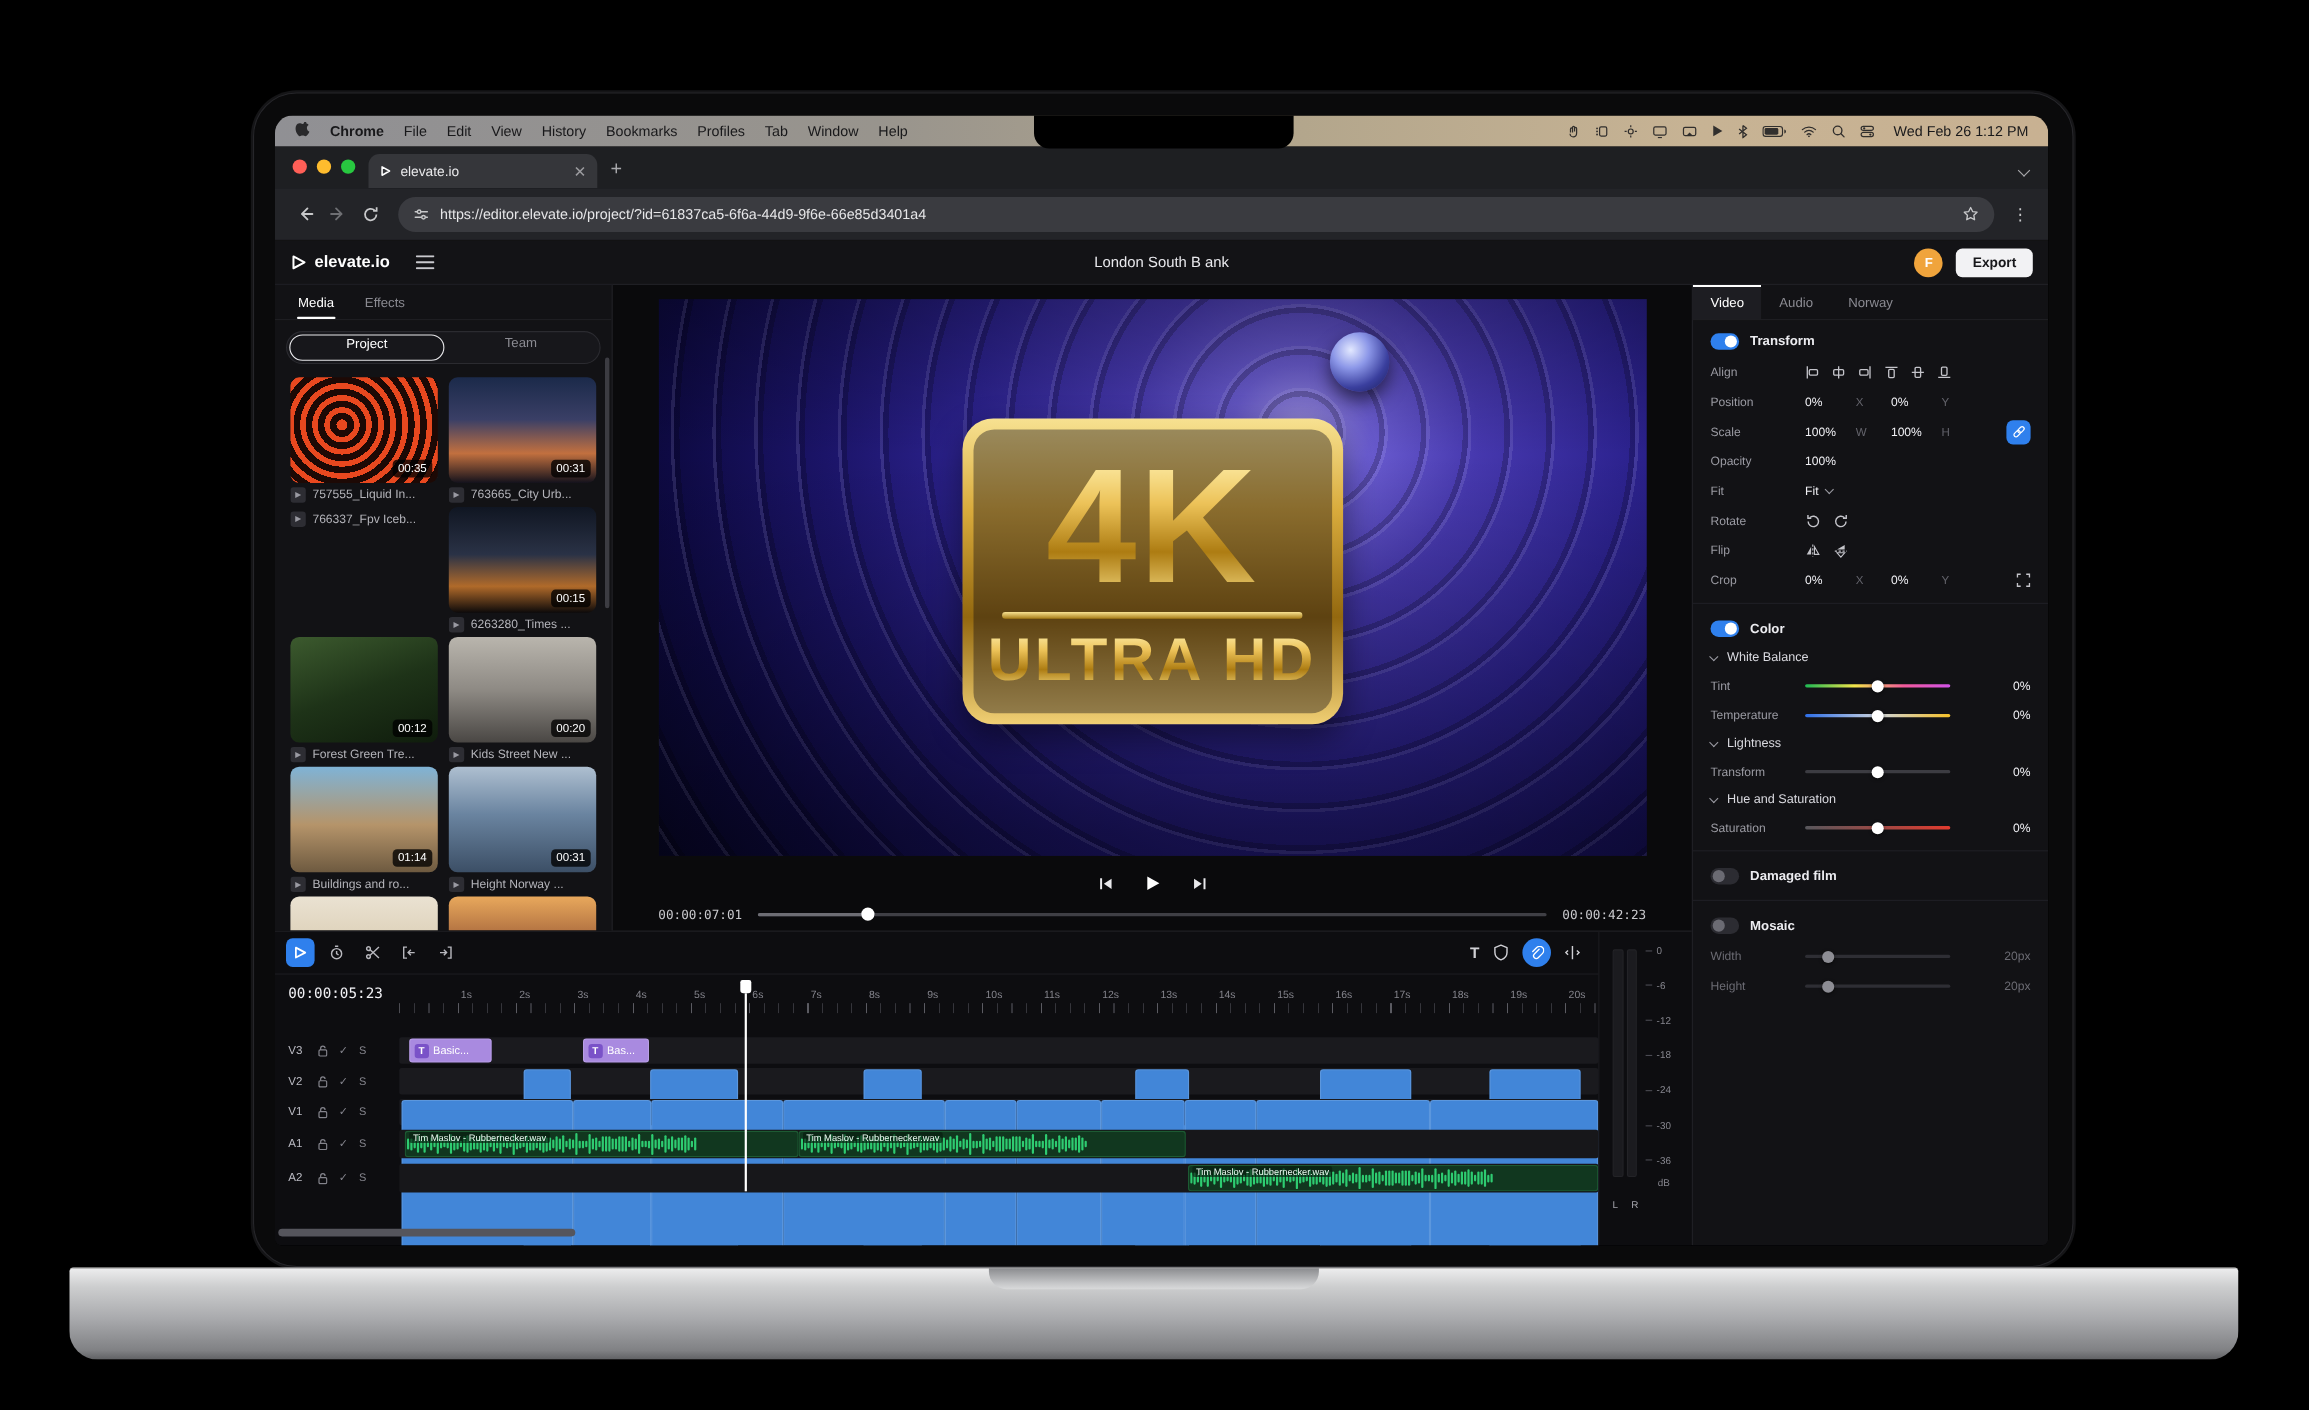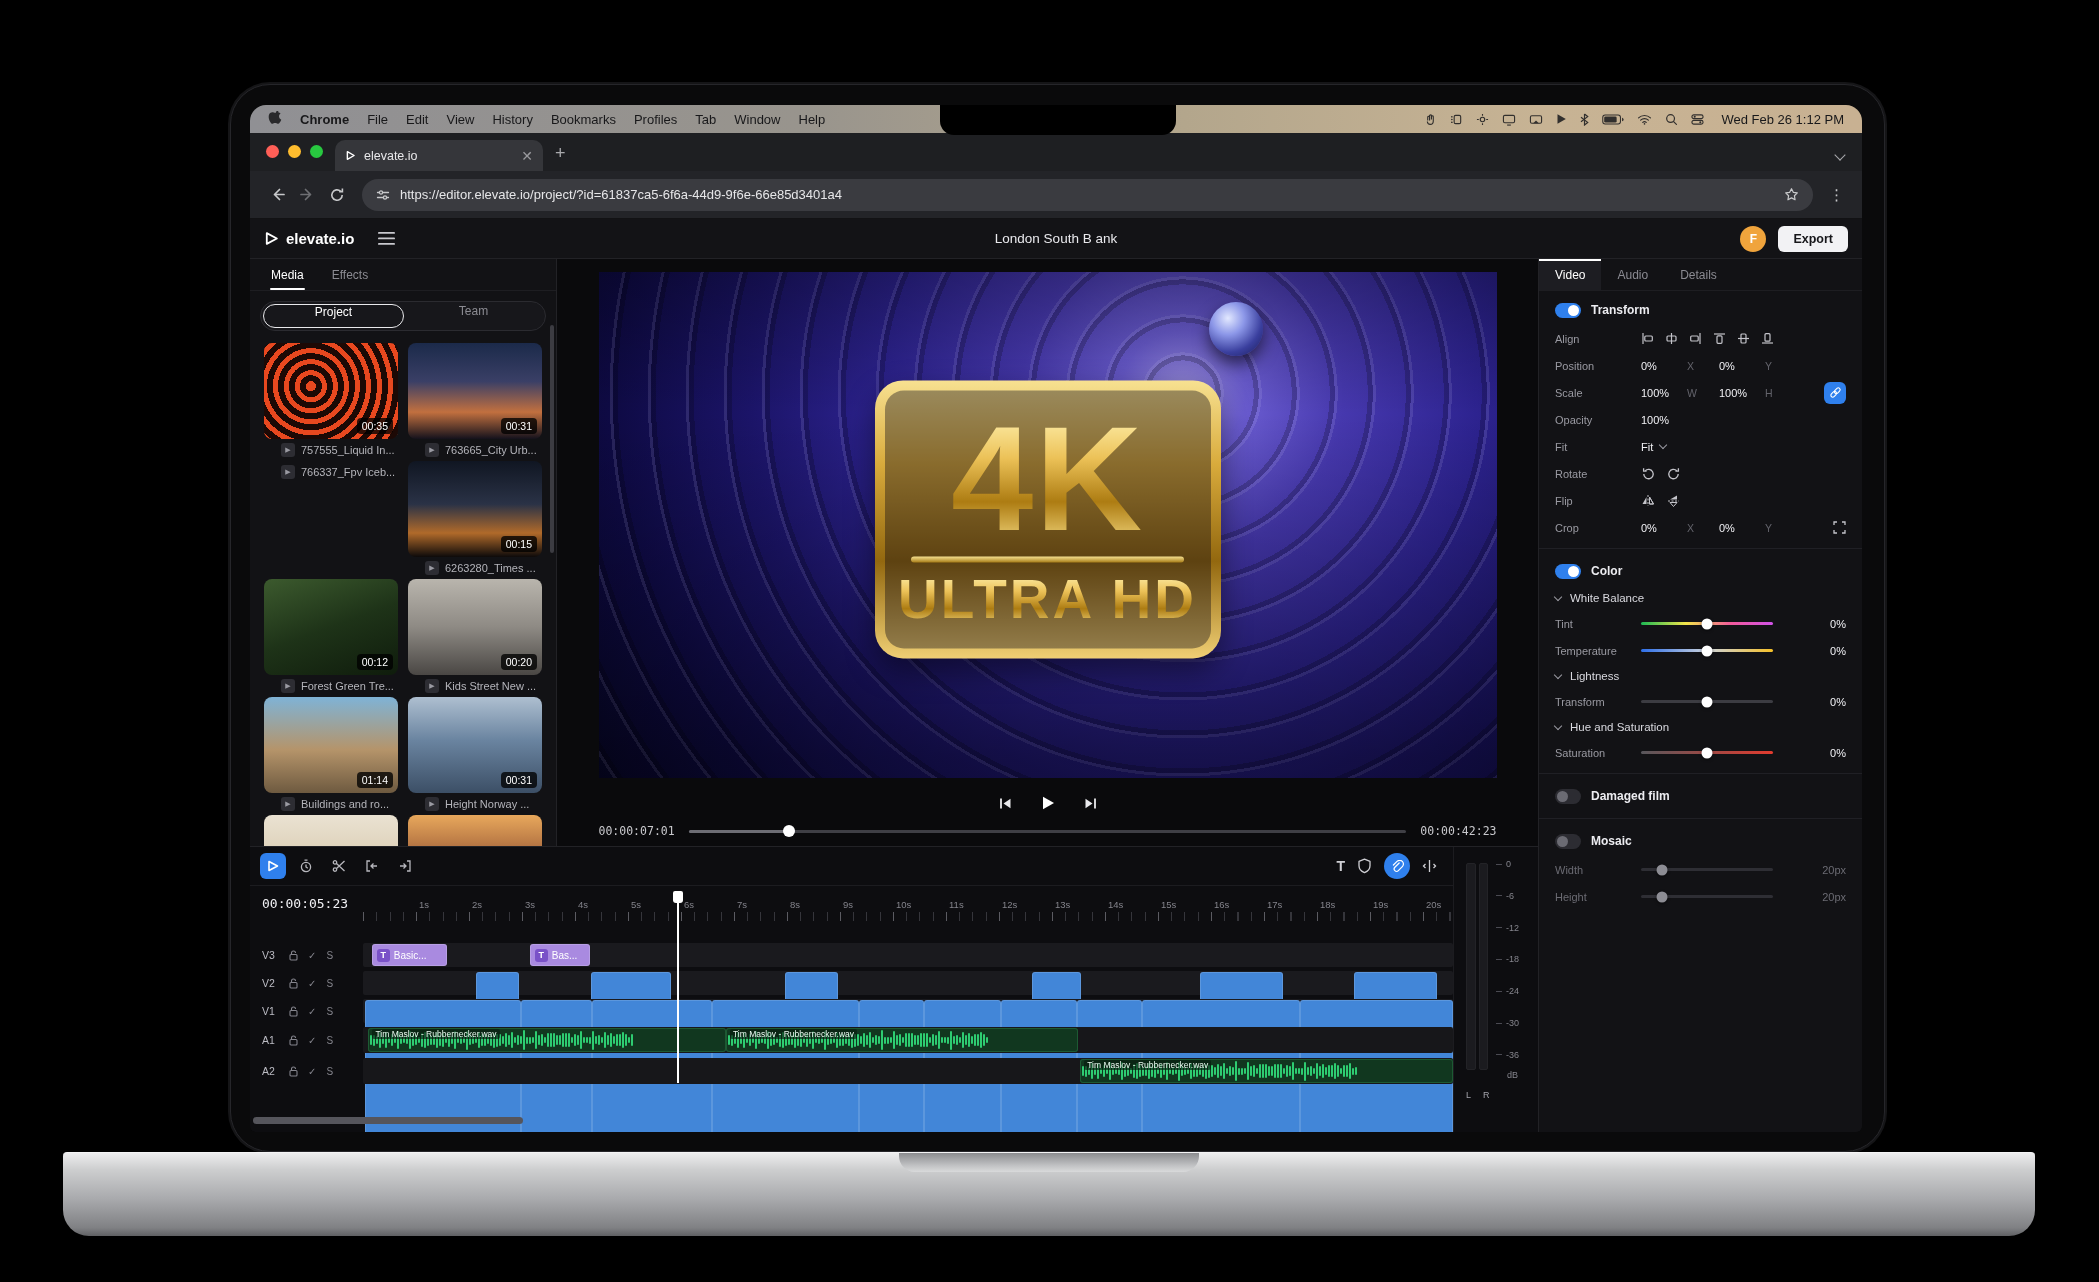--- a/index.html
+++ b/index.html
@@ -79,21 +79,21 @@
   .segmented { margin:10px 10px 2px; height:30px; border:1px solid #2b2b30; background:#17171b; border-radius:16px; display:flex; padding:2px; flex:none; }
   .segment { flex:1; display:flex; align-items:flex-start; justify-content:center; font-size:12px; color:#8b8b92; border-radius:13px; }
   .segment.active { border:1.5px solid #e9e9ec; color:#fff; }
   .media-grid { flex:1; display:grid; grid-template-columns:1fr 1fr; gap:0 10px; grid-auto-rows:118px;
                 padding:10px 14px 0; overflow:hidden; align-content:start; }
   .grid-part { display:contents; }
   .media-card { height:118px; }
   .thumb { height:96px; border-radius:8px; position:relative; overflow:hidden; background:#2a2a2e; }
   .duration { position:absolute; right:5px; bottom:5px; background:rgba(0,0,0,.78); color:#fff; font-size:10.5px;
               padding:2px 5px; border-radius:4px; }
-  .media-name { height:22px; display:flex; align-items:center; gap:6px; font-size:11px; color:#b4b4ba; overflow:hidden;margin-left:17px; }
+  .media-name { height:22px; display:flex; align-items:center; gap:6px; font-size:11px; color:#b4b4ba; overflow:hidden; }
   .file-ic { width:14px; height:14px; flex:none; background:#2d2d33; border-radius:3px; color:#9a9aa2; font-size:7px;
              display:flex; align-items:center; justify-content:center; }
   .fname { white-space:nowrap; overflow:hidden; }
   .media-scrollbar { position:absolute; right:2px; top:66px; width:4px; height:228px; background:#3c3c42; border-radius:2px; }
 
   
   .preview-area { flex:1; background:#0a0a0c; display:flex; flex-direction:column; align-items:center; padding-top:13px; min-width:0; }
   .video { width:898px; height:506px; position:relative; overflow:hidden; flex:none;
            background:
              linear-gradient(180deg, rgba(0,0,0,.28), rgba(0,0,0,0) 28%, rgba(0,0,0,.38) 96%),
@@ -1106,21 +1106,21 @@
                   <span>R</span>
                 </div>
               </div>
             </section>
           </div>
 
           <aside class="inspector">
             <div class="insp-tabs">
               <span class="insp-tab active">Video</span>
               <span class="insp-tab">Audio</span>
-              <span class="insp-tab">Details</span>
+              <span class="insp-tab">Norway</span>
             </div>
             <div class="insp-body">
               <div class="sec-head">
                 <span class="toggle on">
                     <i></i>
                   </span>
                 <span>Transform</span>
               </div>
 
               <div class="insp-row">

